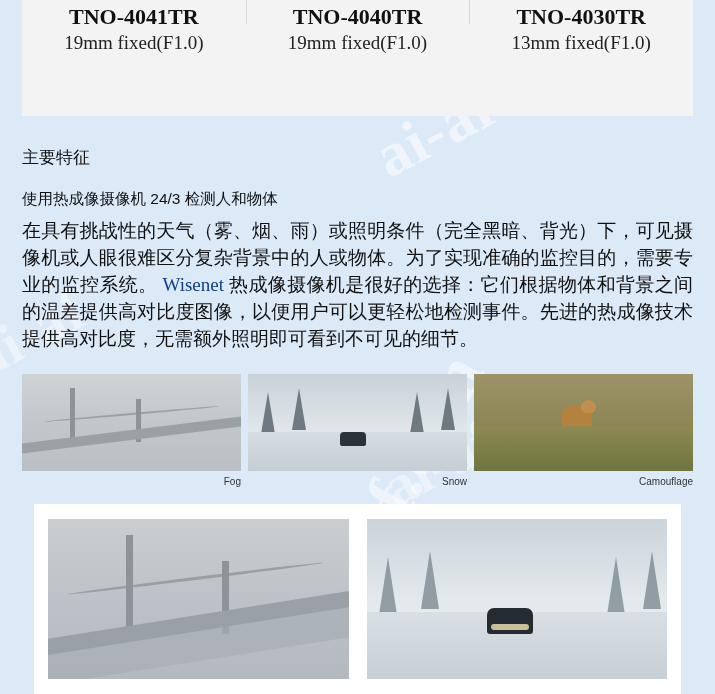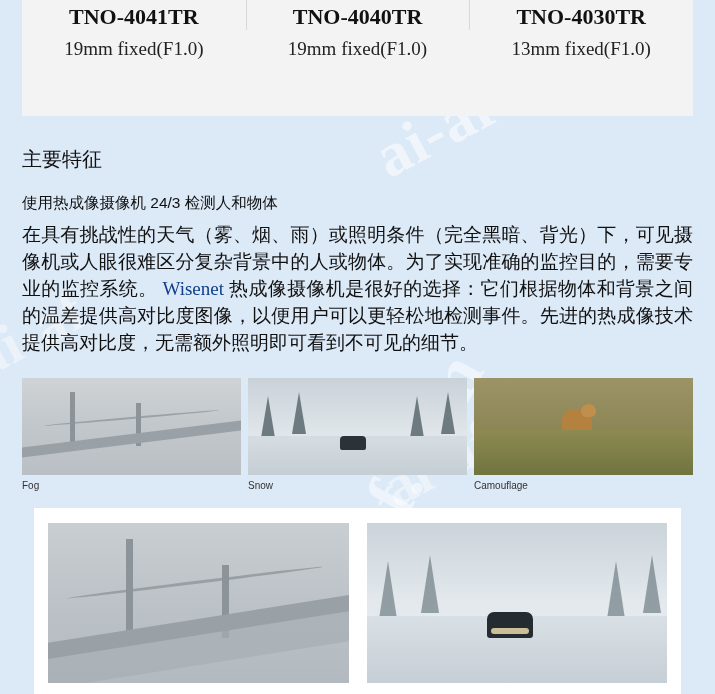--- a/index.html
+++ b/index.html
@@ -91,32 +91,31 @@
     font-size: 22px;
     font-weight: bold;
     line-height: 26px;
     color: #111;
     margin-top: -4px;
   }
   .model-lens {
     font-size: 19px;
     line-height: 26px;
     color: #222;
-    margin-top: 6px;
   }
 
   
   .content {
     position: relative;
     z-index: 6;
     padding: 0 22px;
   }
   .section-title {
     font-family: "Liberation Sans", sans-serif;
-    font-size: 20px;
+    font-size: 17px;
     color: #111;
     margin-top: 30px;
     margin-bottom: 18px;
     font-weight: normal;
   }
   .lead {
     font-family: "Liberation Sans", sans-serif;
     font-size: 15.5px;
     line-height: 24px;
     color: #111;
@@ -147,21 +146,21 @@
   }
   .gal-img {
     height: 97px;
     width: 100%;
     position: relative;
     overflow: hidden;
   }
   .gal-caption {
     font-family: "Liberation Sans", sans-serif;
     font-size: 10px;
-    text-align: left;
+    text-align: right;
     color: #333;
     padding-top: 5px;
   }
 
   
   .img-fog {
     background: linear-gradient(180deg, #cfd3d6 0%, #c3c8cc 45%, #b9bfc4 100%);
   }
   .img-fog .deck {
     position: absolute;

